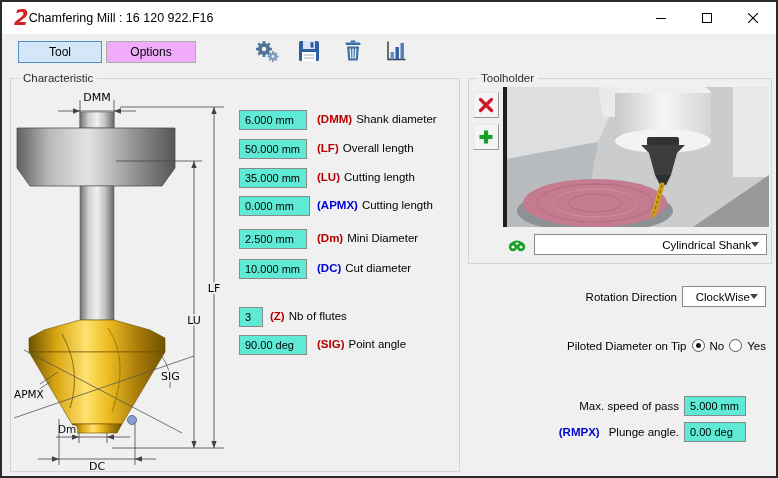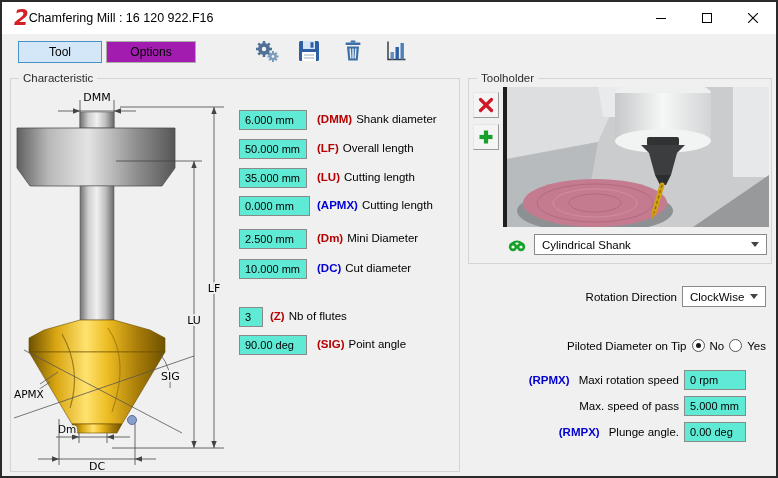--- a/index.html
+++ b/index.html
@@ -4,30 +4,30 @@
 <style>
   html,body{margin:0;padding:0;background:#fff;}
   .window{position:relative;width:778px;height:478px;background:#f0f0f0;border:2px solid #2a2a2a;box-sizing:border-box;font-family:"Liberation Sans",sans-serif;overflow:hidden;}
   .titlebar{position:absolute;left:0;top:0;width:100%;height:32px;background:#ffffff;display:flex;align-items:center;}
   .logo{margin-left:12px;font:italic 800 21px "DejaVu Sans",sans-serif;color:#d42027;line-height:1;}
   .title-text{margin-left:0;font-size:12.5px;color:#000;}
   .win-controls{position:absolute;right:0;top:0;height:32px;display:flex;}
   .win-btn{width:46px;height:32px;display:flex;align-items:center;justify-content:center;cursor:default;}
   .tab-btn{position:absolute;height:22px;font-size:12px;display:flex;align-items:center;justify-content:center;box-sizing:border-box;}
   .tab-tool{left:16px;top:39px;width:84px;background:#d3e7f8;border:1px solid #4a90c4;}
-  .tab-options{left:104px;top:39px;width:90px;background:#a21caf;border:1px solid #ababab;}
+  .tab-options{left:104px;top:39px;width:90px;background:#f0abfc;border:1px solid #ababab;}
   .icon-btn{position:absolute;top:36px;width:26px;height:26px;display:flex;align-items:center;justify-content:center;}
   .groupbox{position:absolute;border:1px solid #d4d4d4;box-sizing:border-box;}
   .group-label{position:absolute;top:-8px;left:8px;background:#f0f0f0;padding:0 4px;font-size:11.5px;color:#2b2b2b;line-height:14px;}
   .txt{position:absolute;height:20px;background:#5eead4;border:1px solid #8a8a8a;box-sizing:border-box;font-family:"Liberation Sans",sans-serif;font-size:11px;color:#000;padding:0 0 0 5px;}
   .flabel{position:absolute;font-size:11.5px;color:#000;white-space:nowrap;}
   .code{font-weight:bold;margin-right:4px;text-align:right;}
   .red{color:#b40000;}
   .blue{color:#0000d0;}
-  .combo{display:flex;align-items:center;justify-content:space-between;background:#fff;border:1px solid #8a8a8a;height:21px;font-size:11.5px;box-sizing:border-box;padding-left:7px;}
+  .combo{display:flex;align-items:center;justify-content:flex-end;background:#fff;border:1px solid #8a8a8a;height:21px;font-size:11.5px;box-sizing:border-box;padding-left:7px;}
   .chev{width:0;height:0;border-left:4px solid transparent;border-right:4px solid transparent;border-top:5px solid #444;margin-right:7px;}
   .row{position:absolute;display:flex;align-items:center;gap:5px;font-size:11.5px;white-space:nowrap;}
   .radio{width:13px;height:13px;border-radius:50%;border:1px solid #555;background:#fff;display:inline-block;position:relative;box-sizing:border-box;}
   .radio.checked::after{content:"";position:absolute;left:3px;top:3px;width:5px;height:5px;border-radius:50%;background:#1a1a1a;}
   .sqbtn{position:absolute;width:26px;height:26px;background:#f4f4f4;border:1px solid #9a9a9a;border-top-color:#e6e6e6;border-left-color:#e6e6e6;display:flex;align-items:center;justify-content:center;box-sizing:border-box;}
   svg{display:block;}
 </style>
 </head>
 <body>
 
@@ -295,25 +295,20 @@
   </div>
 
   <div class="row" style="right:10px;top:337px">
     <span>Piloted Diameter on Tip</span>
     <span class="radio checked"></span>
     <span>No</span>
     <span class="radio"></span>
     <span>Yes</span>
   </div>
 
-  <div class="row" style="right:30px;top:368px">
-    <span class="code blue">(RPMX)</span>
-    <span>Maxi rotation speed</span>
-    <input class="txt" style="position: static; width: 62px;" readonly="" value="0 rpm">
-  </div>
   <div class="row" style="right:30px;top:394px">
     <span>Max. speed of pass</span>
     <input class="txt" style="position: static; width: 62px;" readonly="" value="5.000 mm">
   </div>
   <div class="row" style="right:30px;top:420px">
     <span class="code blue">(RMPX)</span>
     <span>Plunge angle.</span>
     <input class="txt" style="position: static; width: 62px;" readonly="" value="0.00 deg">
   </div>
 

